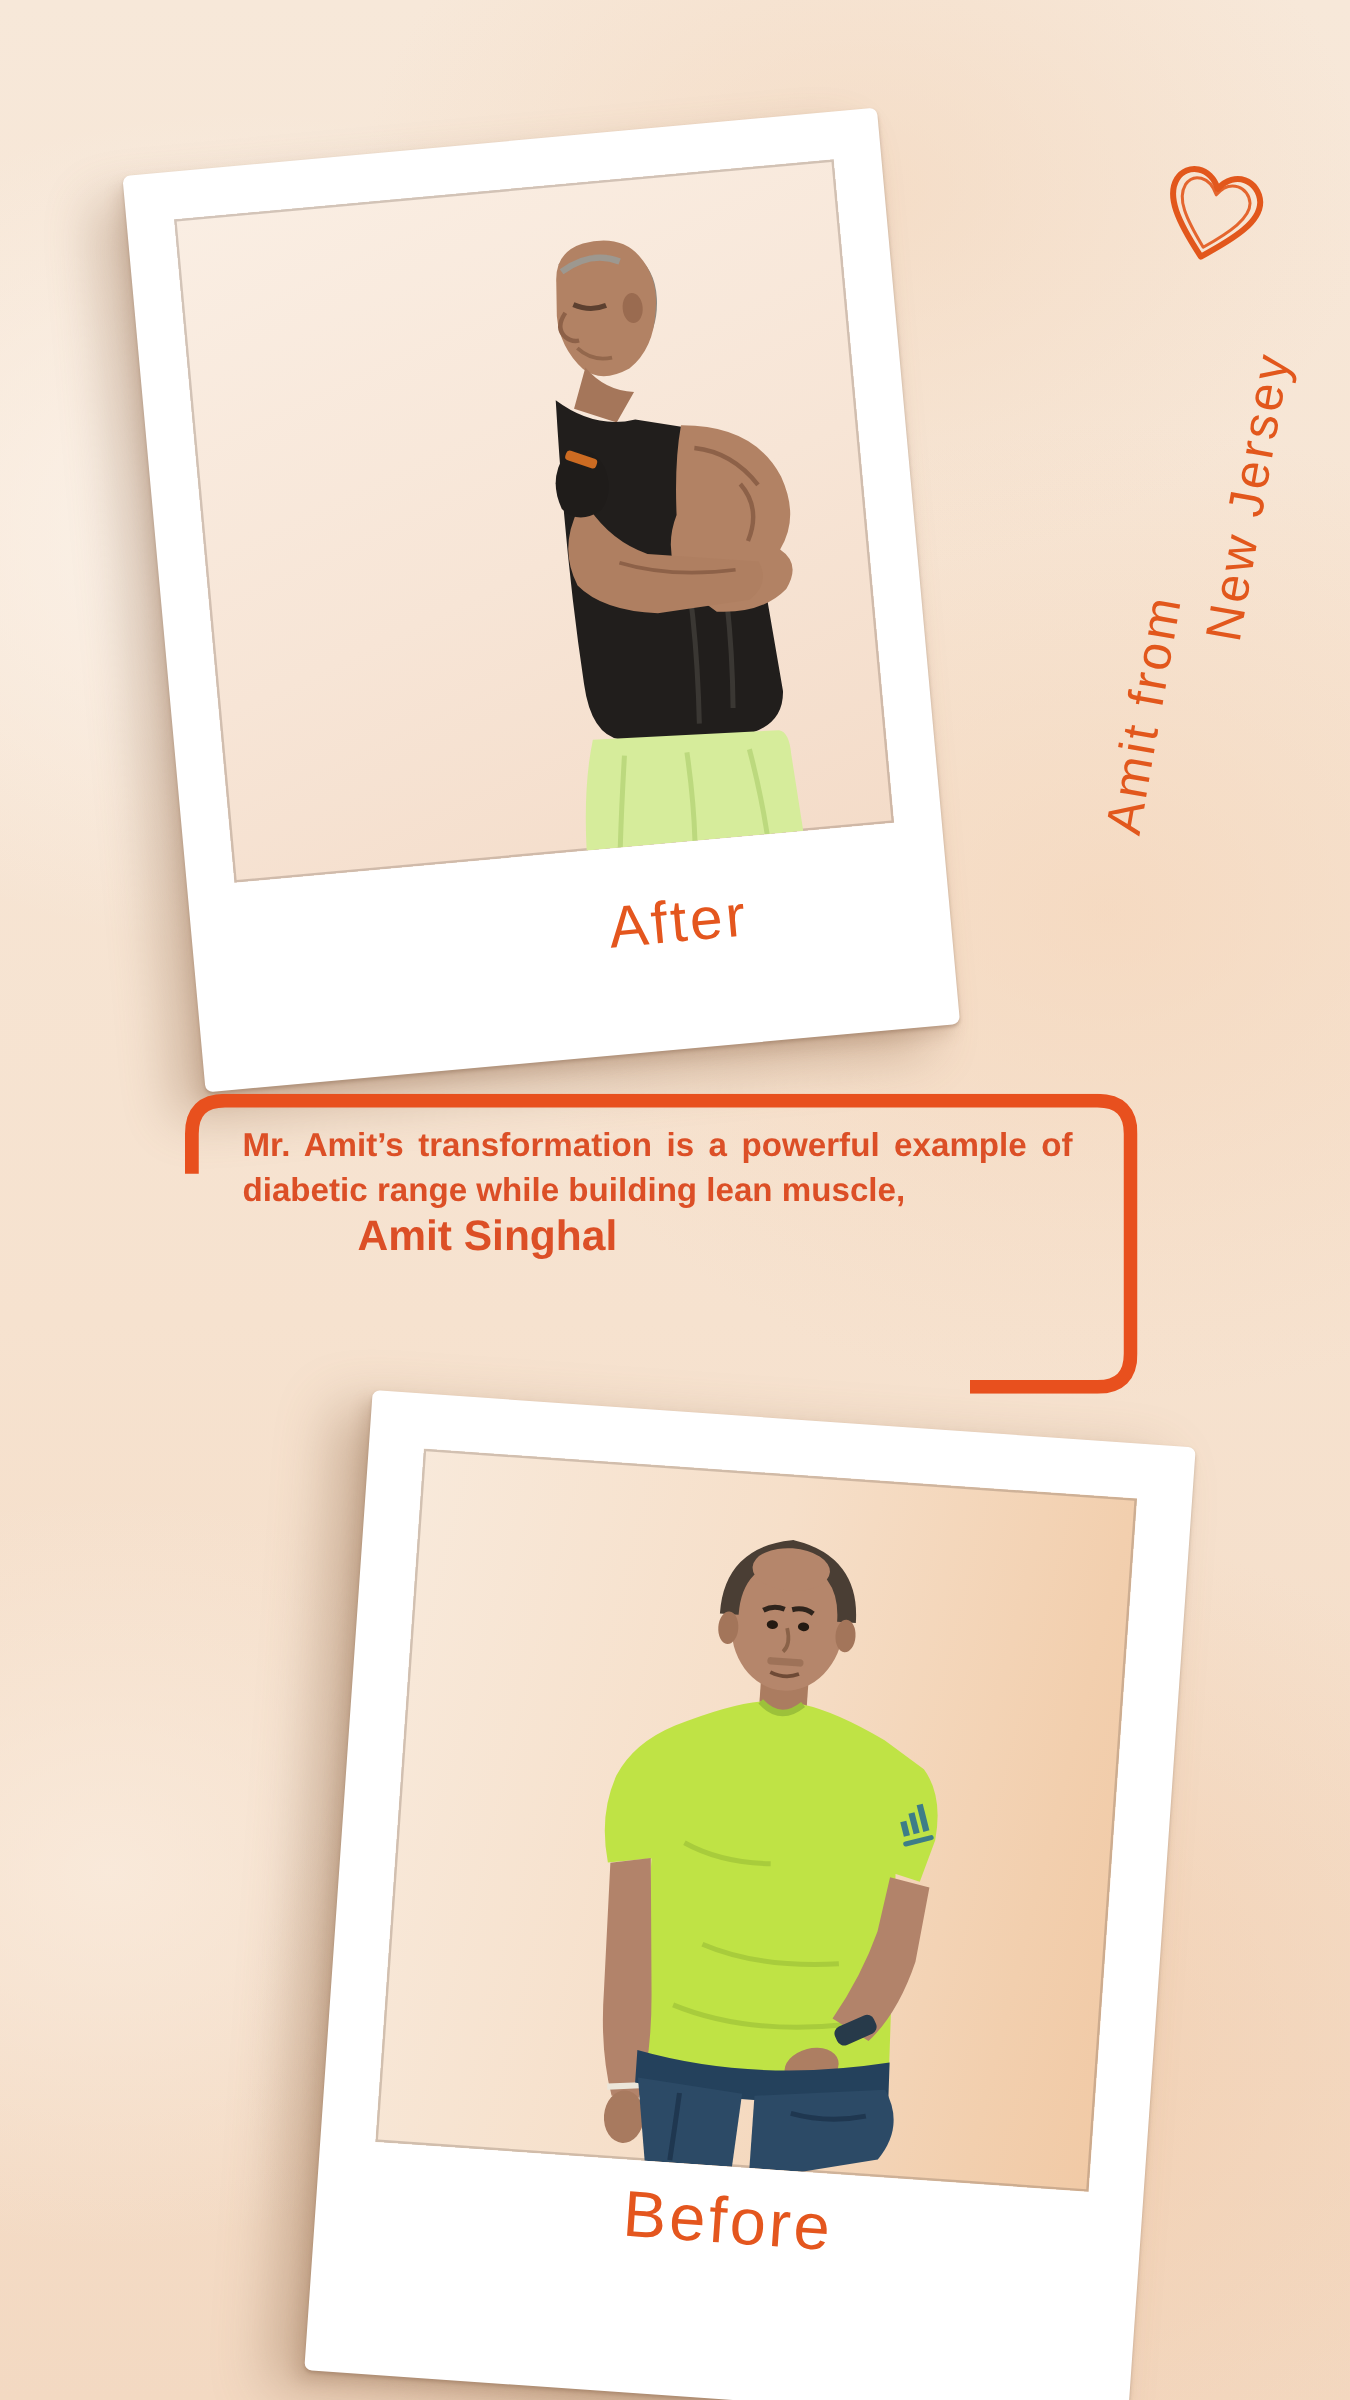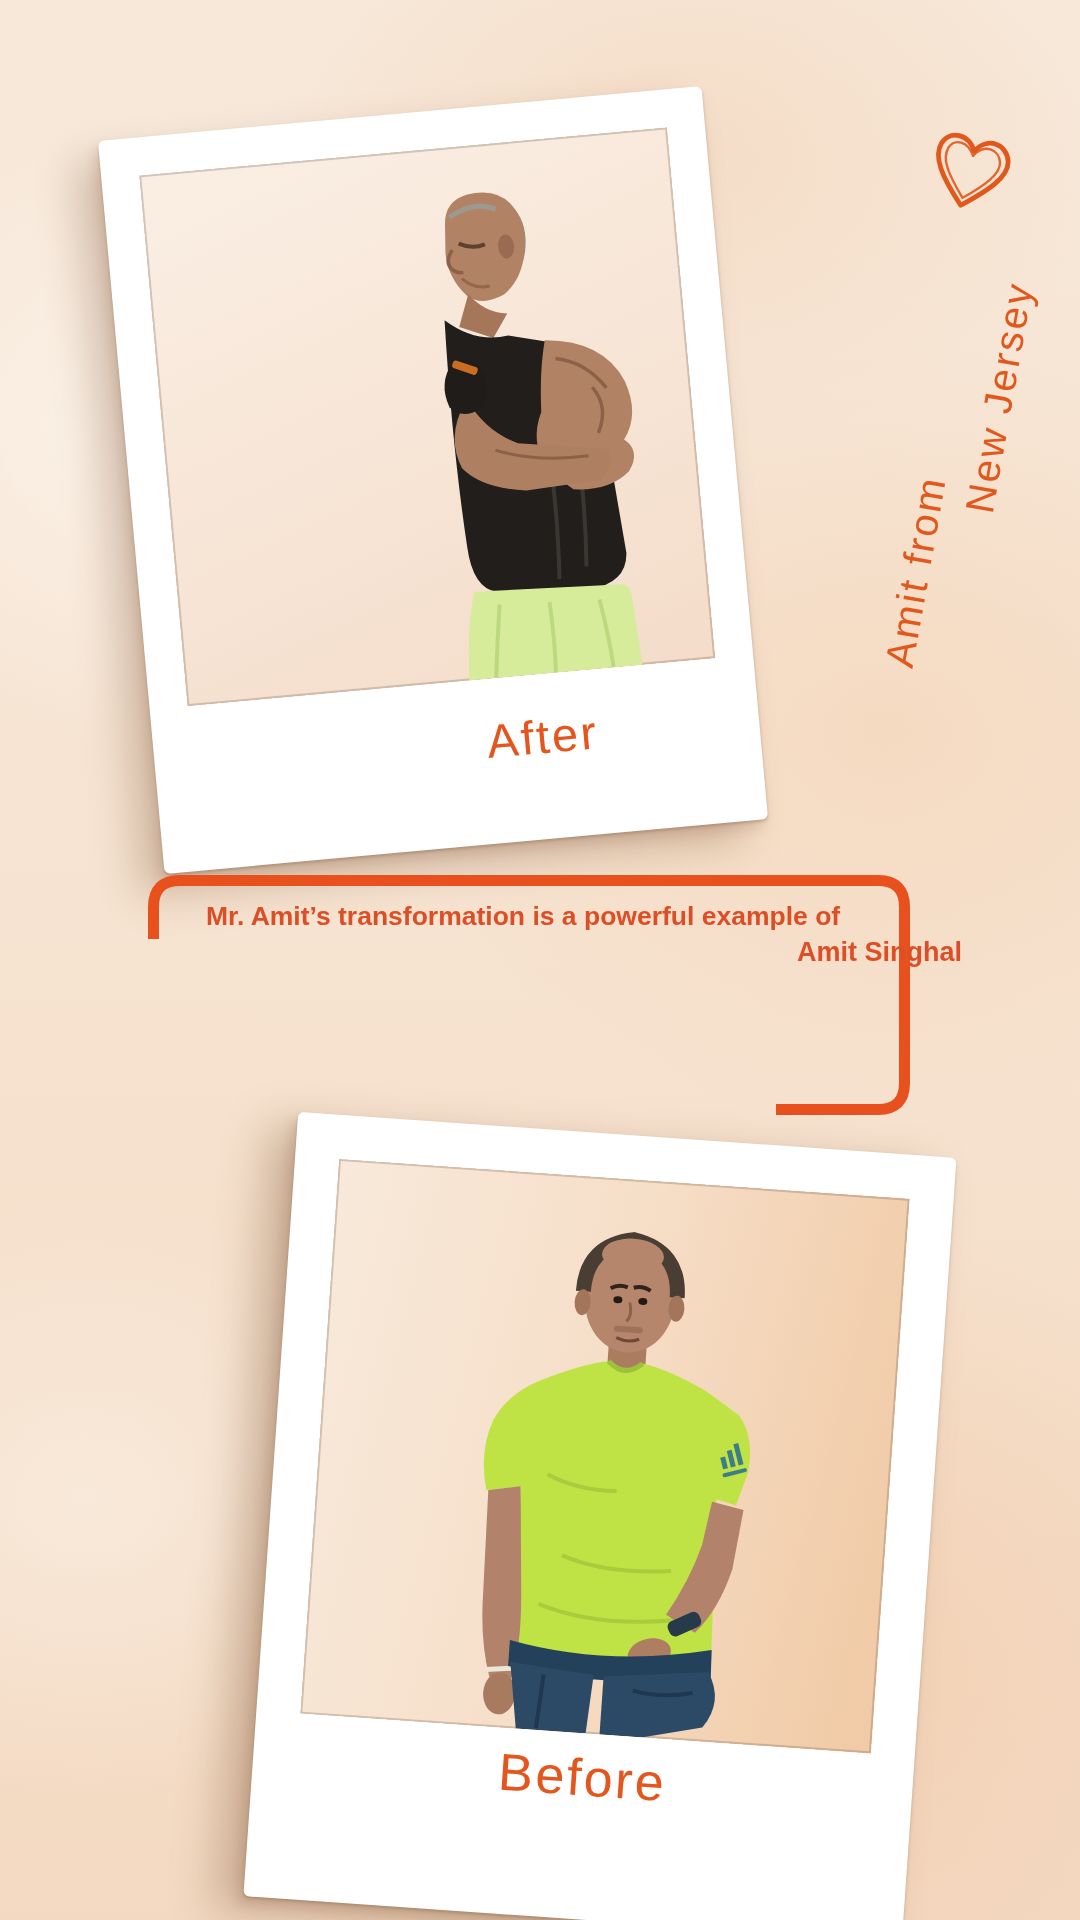--- a/index.html
+++ b/index.html
@@ -49,28 +49,28 @@
     position:absolute;left:0;right:0;text-align:center;
     color:#E4561E;letter-spacing:2.5px;
   }
   #caption-after{top:606px;font-size:47px;transform:translateX(86px);}
   #caption-before{top:614px;font-size:52px;}
 
   
   #quote-box{position:absolute;left:148px;top:875px;width:762px;height:240px;}
   #quote-border{position:absolute;left:0;top:0;}
   .quote-text{
-    position:absolute;left:58px;top:23px;width:664px;
+    position:absolute;left:46px;top:23px;width:664px;
     font-weight:bold;font-size:26.5px;line-height:36.3px;color:#DC4F26;
   }
   .quote-line{text-align:justify;text-align-last:justify;white-space:nowrap;}
   .quote-line:last-child{text-align-last:left;}
   .quote-attribution{
-    font-weight:bold;font-size:27px;line-height:37px;color:#DC4F26;
-    text-align:right;transform:translateX(92px);
+    font-weight:bold;font-size:34px;line-height:37px;color:#DC4F26;
+    text-align:left;transform:translateX(92px);
   }
 
   
   #side-note{
     position:absolute;left:730px;top:388px;width:470px;
     transform:rotate(-80deg);
     color:#E2571C;font-size:40px;letter-spacing:2.5px;line-height:52px;
     white-space:nowrap;
   }
   #side-note .line2{margin-left:166px;}
@@ -121,20 +121,21 @@
 </div>
 
 <div id="quote-box">
   <svg id="quote-border" width="762" height="240" viewBox="0 0 762 240">
     <path d="M 5.5 64 L 5.5 32 Q 5.5 5.5 32 5.5 L 730 5.5 Q 756.5 5.5 756.5 32
              L 756.5 208 Q 756.5 234.5 730 234.5 L 628 234.5" fill="none" stroke="#E8501E" stroke-width="11" stroke-linecap="butt"></path>
   </svg>
   <div class="quote-text">
     <div>
         <div class="quote-line">Mr. Amit’s transformation is a powerful example of</div>
+        <div class="quote-line">diabetic range while building lean muscle,</div>
       </div>
     <div class="quote-attribution">Amit Singhal</div>
   </div>
 </div>
 
 <div class="polaroid" id="card-before">
   <div class="photo" id="photo-before">
     <svg viewBox="0 0 572 556">
       <g>
 

